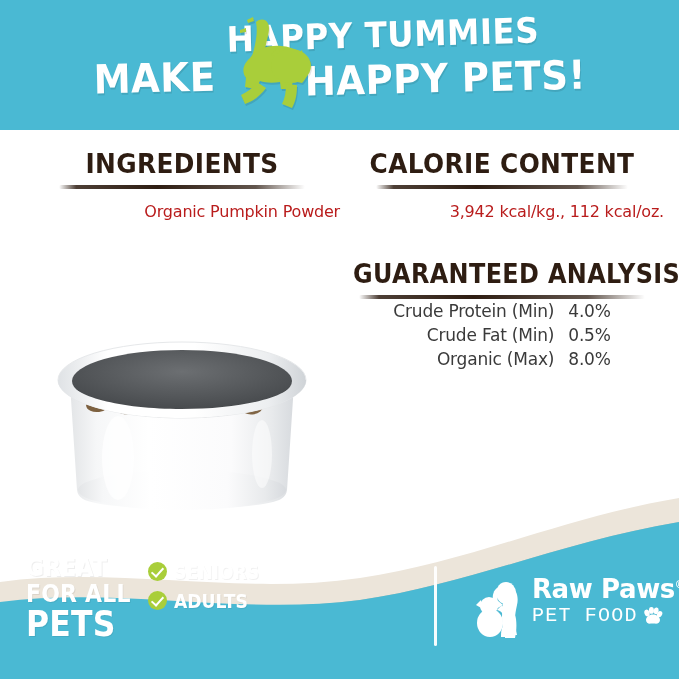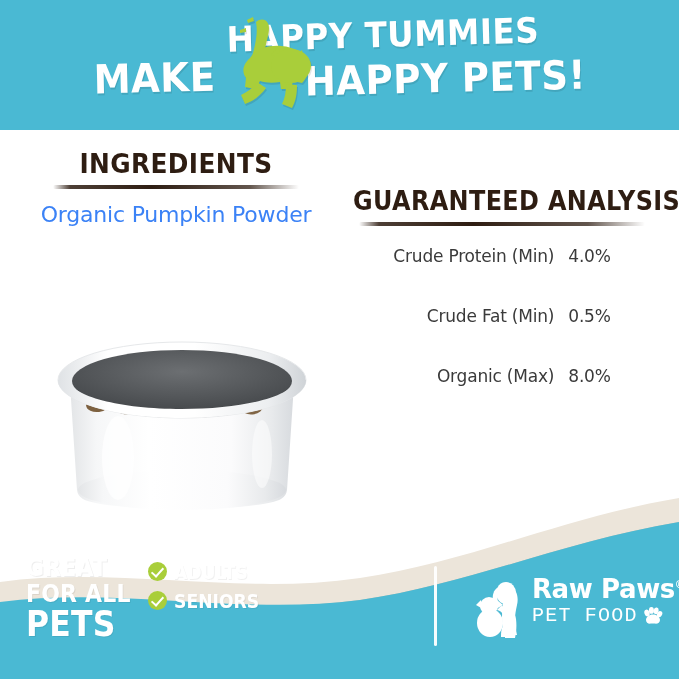--- a/index.html
+++ b/index.html
@@ -49,21 +49,21 @@
     position:absolute; left:216px; top:14px; width:106px; height:96px;
   }
   .cat-wrap svg { display:block; filter:drop-shadow(1px 2px 0 rgba(0,0,0,0.10)); }
 
   
   .panel {
     position:absolute; left:0; top:130px; width:679px; height:410px;
     background:#ffffff;
   }
 
-  .col-left  { position:absolute; left:18px; top:18px; width:316px; }
+  .col-left  { position:absolute; left:24px; top:18px; width:316px; }
   .col-right { position:absolute; left:340px; top:18px; width:324px; }
 
   .sec-title {
     font-family:"DejaVu Sans", sans-serif;
     font-weight:bold;
     font-size:27px;
     color:#2e1d12;
     text-align:center;
     letter-spacing:0.4px;
     transform:scaleX(0.92);
@@ -75,33 +75,33 @@
     background:linear-gradient(90deg,
        rgba(46,29,18,0) 0%, rgba(46,29,18,0.85) 7%,
        rgba(46,29,18,1) 40%, rgba(46,29,18,0.75) 80%,
        rgba(46,29,18,0) 100%);
     border-radius:2px;
   }
   .rule.wide { width:88%; }
   .sec-body {
     margin-top:13px;
     font-family:"DejaVu Sans", sans-serif;
-    font-size:22px;
-    color:#3b82f6;
-    text-align:center;
+    font-size:16px;
+    color:#b91c1c;
+    text-align:right;
     letter-spacing:-0.2px;
   }
 
   .ga-block { margin-top:14px; }
   .ga-table { margin:0 auto; border-collapse:collapse; }
   .ga-table td {
     font-family:"DejaVu Sans", sans-serif;
     font-size:17px;
     color:#3a3a3a;
-    padding:20px 0;
+    padding:2px 0;
     letter-spacing:-0.2px;
     white-space:nowrap;
   }
   .ga-label { text-align:right; padding-right:14px !important; }
   .ga-value { text-align:left; }
 
   
   .bowl { position:absolute; left:22px; top:318px; width:320px; height:215px; }
   .bowl svg { display:block; }
 
@@ -224,20 +224,25 @@
 
   <div class="panel">
 
     <div class="col-left">
       <div class="sec-title">INGREDIENTS</div>
       <div class="rule"></div>
       <div class="sec-body">Organic Pumpkin Powder</div>
     </div>
 
     <div class="col-right">
+      <div>
+        <div class="sec-title">CALORIE CONTENT</div>
+        <div class="rule"></div>
+        <div class="sec-body">3,942 kcal/kg., 112 kcal/oz.</div>
+      </div>
 
       <div class="ga-block" style="margin-top:38px;">
         <div class="sec-title small">GUARANTEED ANALYSIS</div>
         <div class="rule wide"></div>
         <table class="ga-table">
           <tbody>
             <tr>
               <td class="ga-label">Crude Protein (Min)</td>
               <td class="ga-value">4.0%</td>
             </tr>
@@ -362,25 +367,25 @@
   <div class="footer-content">
     <div class="great-block">
       <div class="great-1">GREAT</div>
       <div class="great-2">FOR ALL</div>
       <div class="great-3">PETS</div>
     </div>
 
     <div class="checks">
       <div class="check-row">
         <span class="chk"></span>
-        <span class="check-label">ADULTS</span>
+        <span class="check-label">SENIORS</span>
       </div>
       <div class="check-row">
         <span class="chk"></span>
-        <span class="check-label">SENIORS</span>
+        <span class="check-label">ADULTS</span>
       </div>
     </div>
 
     <div class="vdiv"></div>
 
     <div class="logo">
       <div class="logo-mark">
         <svg width="62" height="60" viewBox="0 0 62 60" xmlns="http://www.w3.org/2000/svg">
           <g fill="#ffffff">
 

